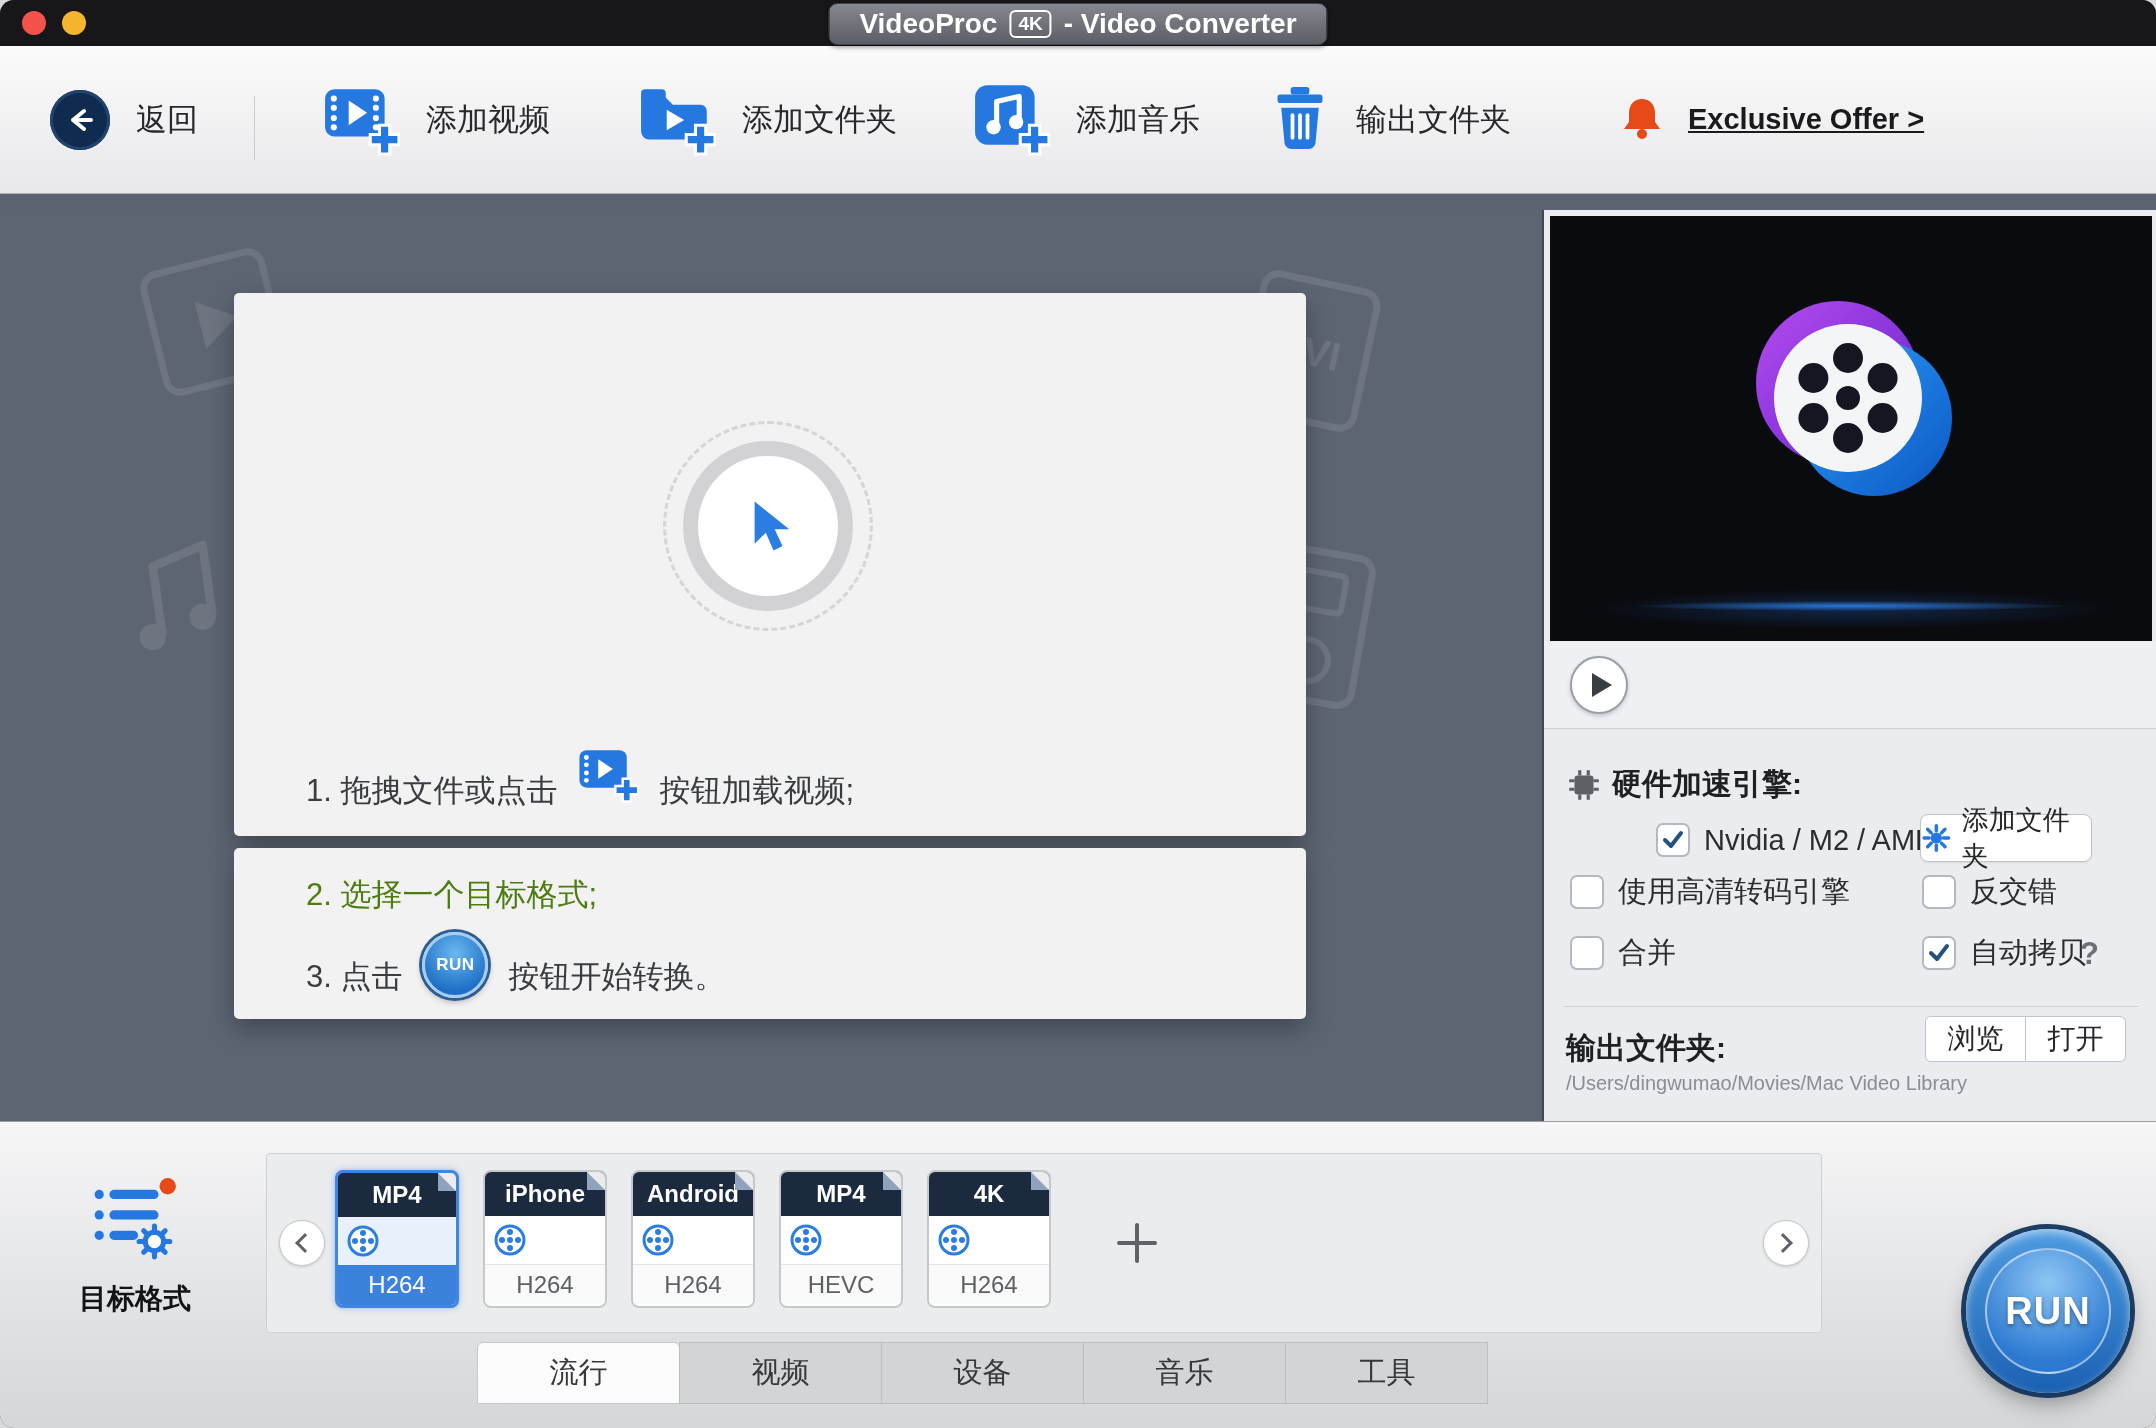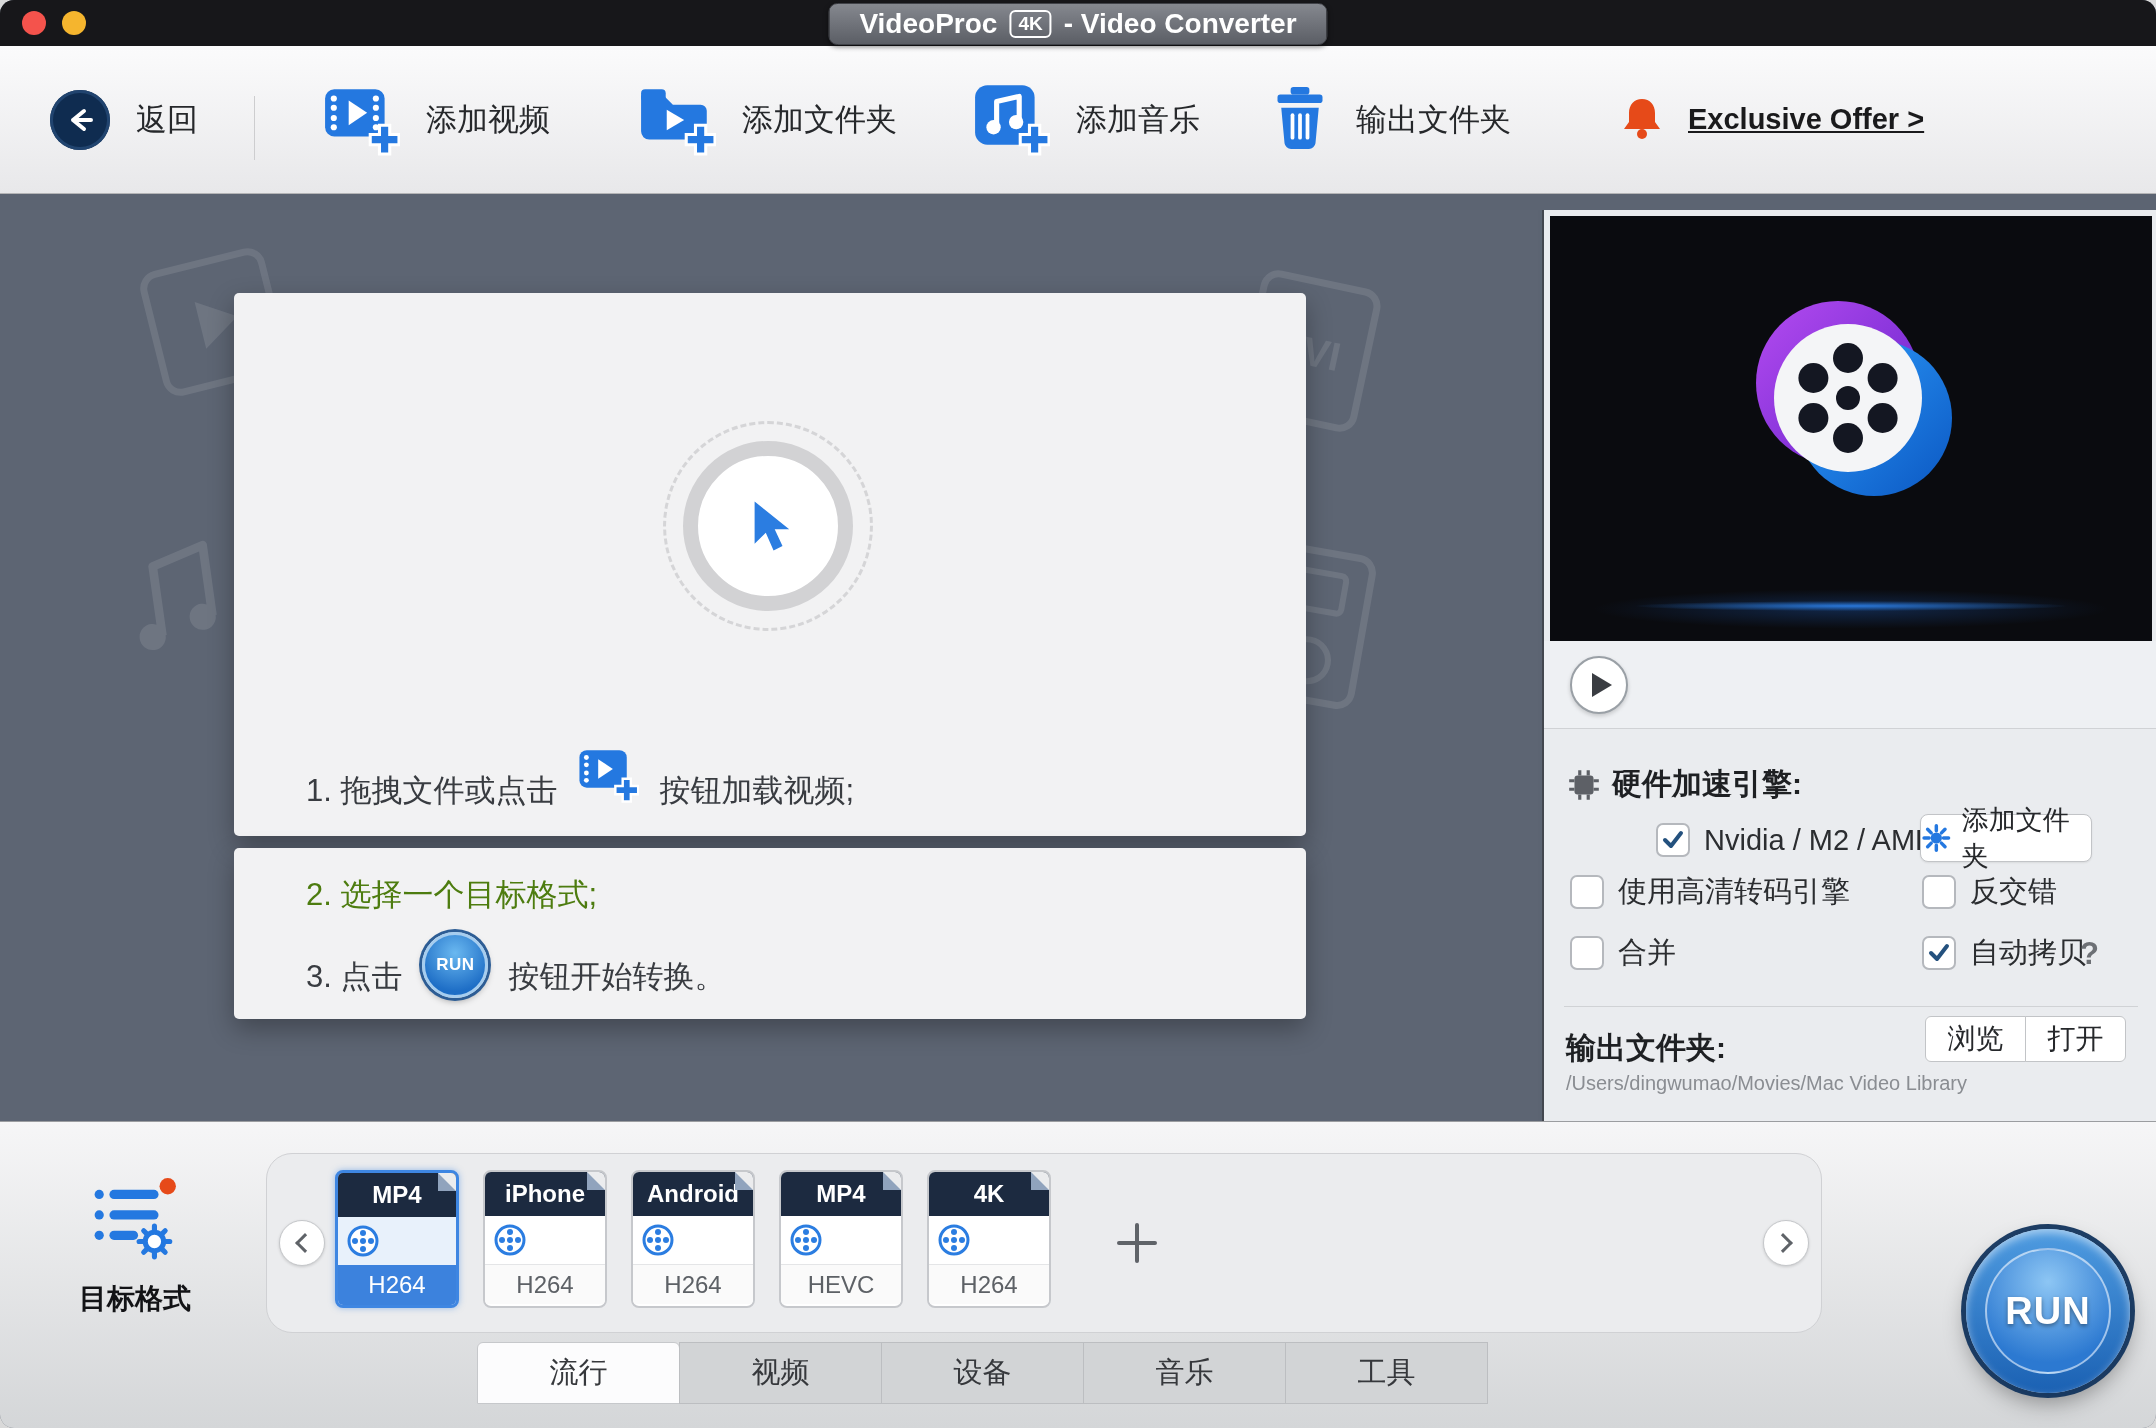--- a/index.html
+++ b/index.html
@@ -96,21 +96,21 @@
     font-size:28px;color:#26282b}
   .seg-btn:first-child{border-radius:6px 0 0 6px}
   .seg-btn:last-child{border-radius:0 6px 6px 0;margin-left:-1px}
   .out-path{position:absolute;left:22px;top:862px;font-size:20px;color:#8a8d92;white-space:nowrap}
 
   
   .bottom{position:absolute;left:0;top:1121px;width:100%;height:307px;
     background:linear-gradient(#f6f6f7,#d4d6d8);border-top:1px solid #9b9da0;z-index:4}
   .target{position:absolute;left:40px;top:52px;width:190px;text-align:center}
   .target-label{margin-top:12px;font-size:28px;font-weight:bold;color:#121316}
-  .strip{position:absolute;left:266px;top:31px;width:1556px;height:180px;background:#ebecee;border:1px solid #d0d1d4;border-radius:26px}
+  .strip{position:absolute;left:266px;top:31px;width:1556px;height:180px;background:#ebecee;border:1px solid #d0d1d4;border-radius:4px}
   .chev{position:absolute;top:50%;transform:translateY(-50%);width:46px;height:46px;border-radius:50%;background:#fff;
     border:1px solid #c5c7ca;display:flex;align-items:center;justify-content:center;box-shadow:0 1px 3px rgba(0,0,0,.15)}
   .chev.left{left:12px}
   .chev.right{right:12px}
   .chev-glyph{width:14px;height:14px;border-left:3px solid #5f6368;border-bottom:3px solid #5f6368}
   .chev.left .chev-glyph{transform:rotate(45deg);margin-left:6px}
   .chev.right .chev-glyph{transform:rotate(-135deg);margin-right:6px}
   .card{position:absolute;top:16px;width:124px;height:138px;background:#fff;border:2px solid #c6c8cc;border-radius:8px;overflow:hidden}
   .card.selected{border:3px solid #3e86e2;background:#e8f1fb;box-shadow:0 0 6px rgba(62,134,226,.5)}
   .card-top{height:44px;background:#1c2a40;color:#fff;font-size:24px;font-weight:bold;display:flex;align-items:center;justify-content:center;white-space:nowrap}

